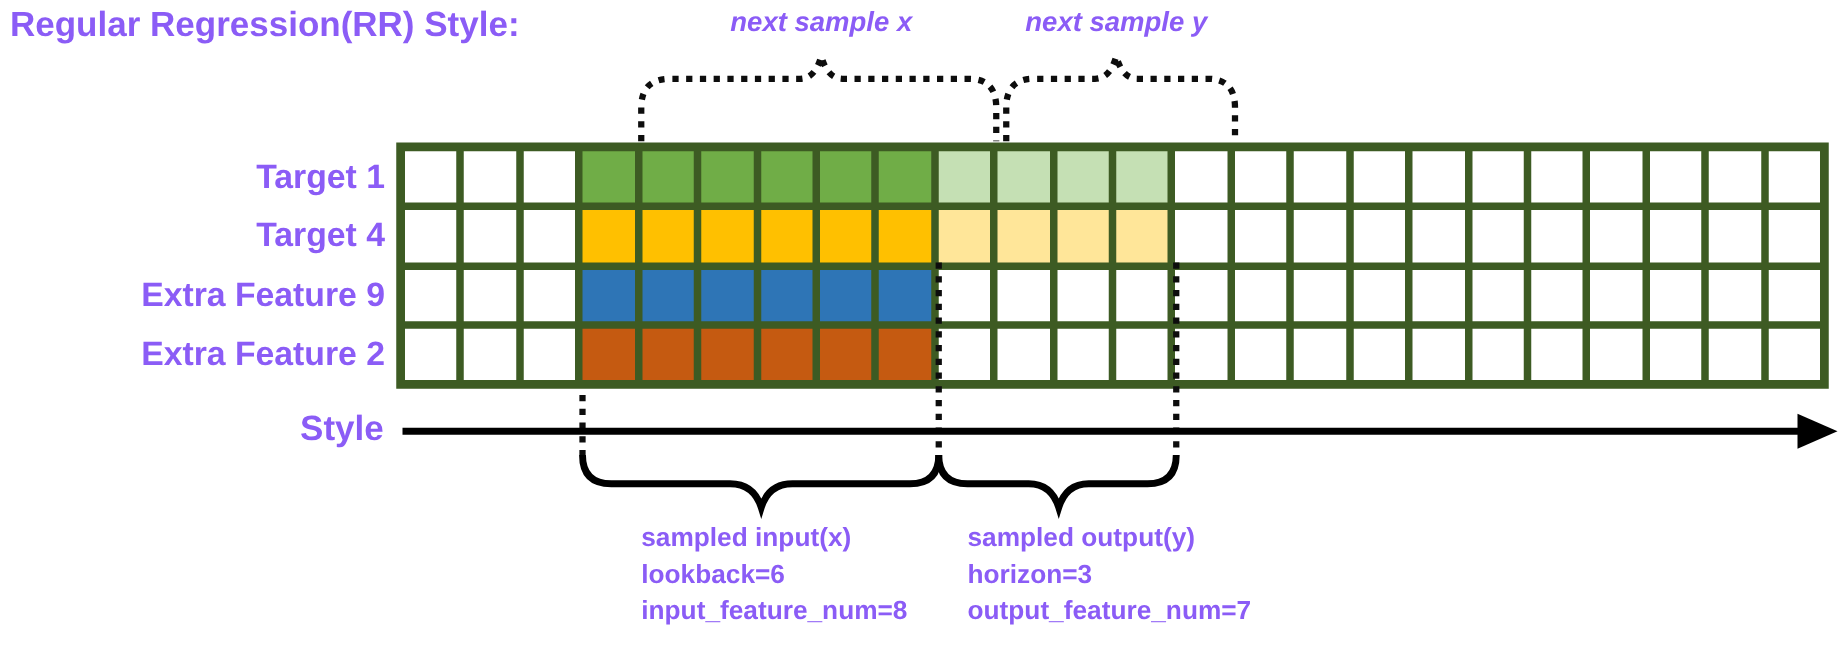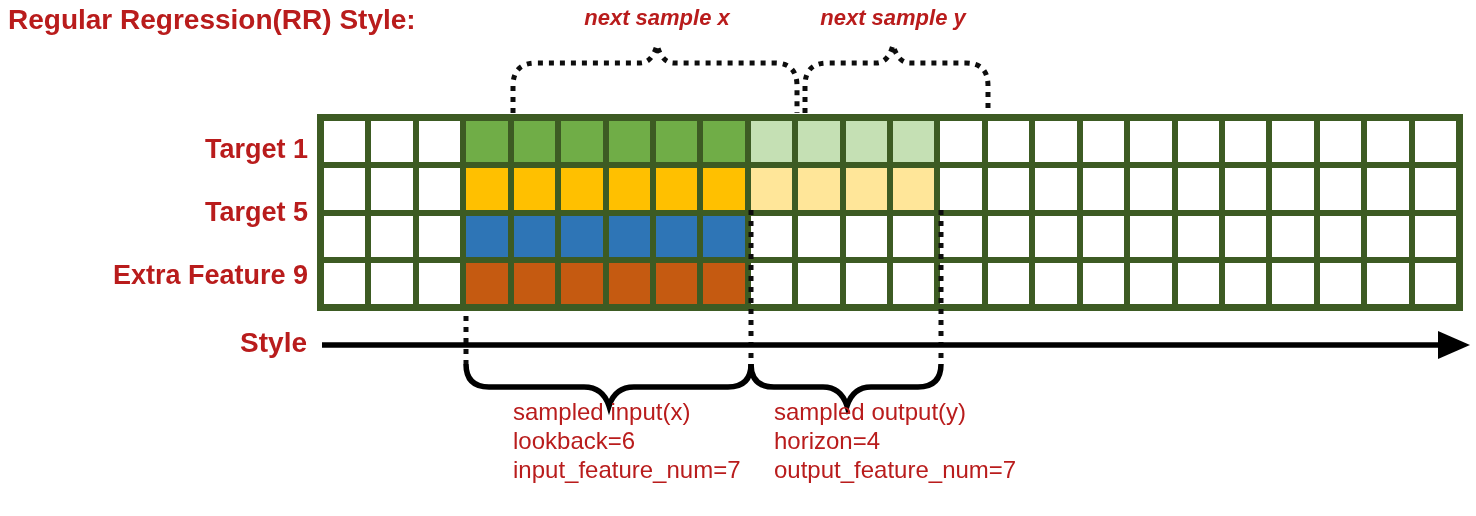--- a/index.html
+++ b/index.html
@@ -1,18 +1,18 @@
 <!DOCTYPE html>
 <html><head>
 <meta charset="utf-8">
 <style>
   html,body{margin:0;padding:0;background:#ffffff;}
   .canvas{
     position:relative;width:1476px;height:516px;background:#ffffff;overflow:hidden;
-    font-family:"Liberation Sans", sans-serif;color:#b91c1c;
+    font-family:"Liberation Sans", sans-serif;color:#8b5cf6;
   }
   .title{
     position:absolute;left:8px;top:4px;
     font-size:28px;font-weight:700;letter-spacing:0;
   }
   .ann{
     position:absolute;top:5px;width:250px;text-align:center;
     font-size:22px;font-style:italic;font-weight:700;
   }
   .ann-x{left:532px;}
@@ -34,40 +34,41 @@
   .grid-row{
     flex:1;display:grid;grid-template-columns:repeat(24,1fr);gap:6px;
   }
   .cell{background:#fff;}
   .time-label{
     position:absolute;left:180px;top:327px;width:127px;text-align:right;
     font-size:28px;font-weight:700;
   }
   .overlay{position:absolute;left:0;top:0;pointer-events:none;}
   .note{
-    position:absolute;top:397px;
-    font-size:24px;font-weight:400;line-height:29px;white-space:nowrap;
+    position:absolute;top:416px;
+    font-size:21px;font-weight:700;line-height:29px;white-space:nowrap;
   }
   .note-input{left:513px;}
   .note-output{left:774px;}
 </style>
 </head>
 <body>
 
 <div class="canvas">
 
   <div class="title">Regular Regression(RR) Style:</div>
 
   <div class="ann ann-x">next sample x</div>
   <div class="ann ann-y">next sample y</div>
 
   <div class="row-labels">
     <div class="row-label">Target 1</div>
-    <div class="row-label">Target 5</div>
+    <div class="row-label">Target 4</div>
     <div class="row-label">Extra Feature 9</div>
+    <div class="row-label">Extra Feature 2</div>
   </div>
 
   <div class="grid" id="grid" style="background: rgb(61, 91, 35);">
     <div class="grid-row">
         <div class="cell" style="background: rgb(255, 255, 255);"></div>
         <div class="cell" style="background: rgb(255, 255, 255);"></div>
         <div class="cell" style="background: rgb(255, 255, 255);"></div>
         <div class="cell" style="background: rgb(112, 173, 71);"></div>
         <div class="cell" style="background: rgb(112, 173, 71);"></div>
         <div class="cell" style="background: rgb(112, 173, 71);"></div>
@@ -188,22 +189,22 @@
 
     <g>
       <line x1="322" y1="345" x2="1441" y2="345" stroke="#000" stroke-width="5.5"></line>
       <polygon points="1438,331 1470,345 1438,359" fill="#000"></polygon>
     </g>
   </svg>
 
   <div class="note note-input">
     <div>sampled input(x)</div>
     <div>lookback=6</div>
-    <div>input_feature_num=7</div>
+    <div>input_feature_num=8</div>
   </div>
 
   <div class="note note-output">
     <div>sampled output(y)</div>
-    <div>horizon=4</div>
+    <div>horizon=3</div>
     <div>output_feature_num=7</div>
   </div>
 
 </div>
 
 </body></html>

